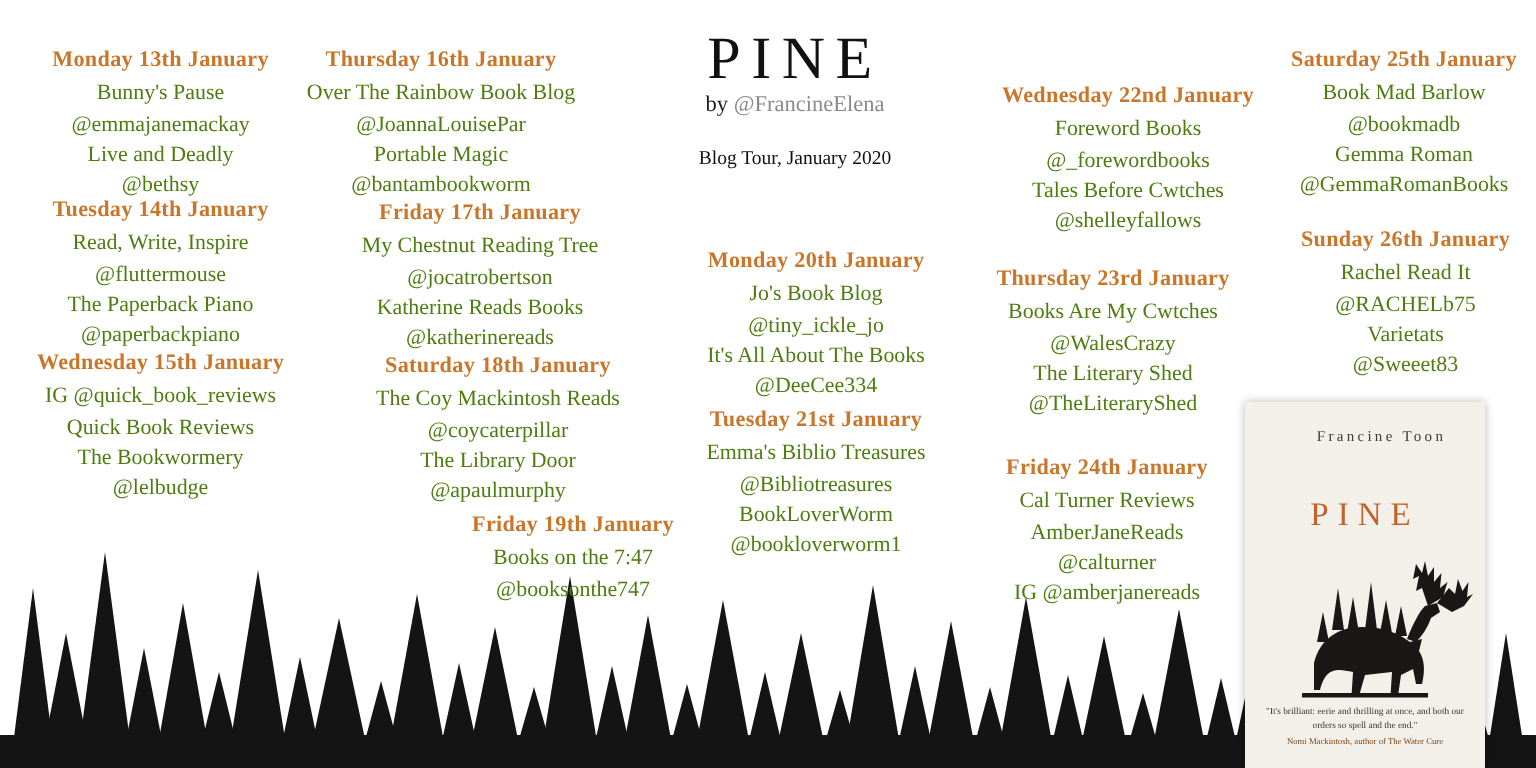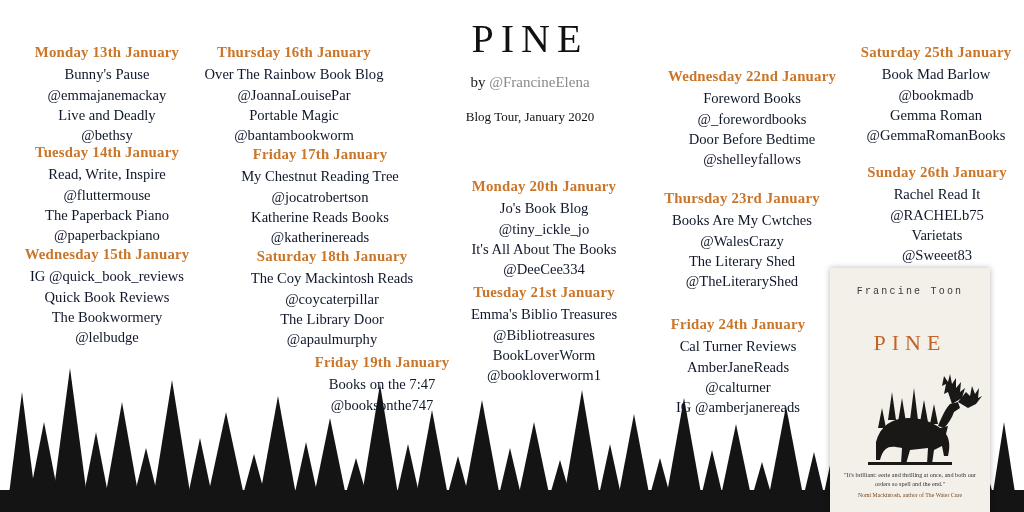--- a/index.html
+++ b/index.html
@@ -45,21 +45,21 @@
     font-size: 40px;
     letter-spacing: 7px;
     color: #111111;
     line-height: 1.05;
     margin: 0;
     font-weight: normal;
   }
   .title-by {
     font-size: 15px;
     color: #1a1a1a;
-    margin-top: 14px;
+    margin-top: 2px;
   }
   .title-by .handle {
     color: #8a8a8a;
   }
   .title-sub {
     font-size: 13px;
     color: #111111;
     margin-top: 18px;
   }
 
@@ -71,48 +71,47 @@
     font-size: 14.6px;
     line-height: 1.38;
     white-space: nowrap;
   }
   .day .day-title {
     color: #c9762a;
     font-weight: bold;
     font-size: 14.8px;
     letter-spacing: 0.2px;
     margin-bottom: 2px;
-    margin-top: 12px;
   }
   .day .line {
-    color: #0f172a;
+    color: #4d7c0f;
     text-align: center;
   }
 
   
   .book-cover {
     position: absolute;
     left: 830px;
     top: 268px;
     width: 160px;
     height: 244px;
     background: #f3f0ea;
     box-shadow: 0 0 6px rgba(0,0,0,0.28);
     overflow: hidden;
   }
   .cover-author {
     position: absolute;
     top: 18px;
-    left: 0;
+    left: 11px;
     width: 100%;
     text-align: center;
     font-size: 10px;
     letter-spacing: 2.2px;
     color: #3b3a37;
-    font-family: Liberation Mono, monospace;
+    font-family: Liberation Serif, serif;
   }
   .cover-title {
     position: absolute;
     top: 62px;
     left: 0;
     width: 100%;
     text-align: center;
     font-size: 22px;
     letter-spacing: 6px;
     color: #c0642a;
@@ -268,21 +267,21 @@
     <div class="line">Emma's Biblio Treasures</div>
     <div class="line">@Bibliotreasures</div>
     <div class="line">BookLoverWorm</div>
     <div class="line">@bookloverworm1</div>
   </div>
 
   <div class="day" style="left:650px; top:54px; width:204px;">
     <div class="day-title">Wednesday 22nd January</div>
     <div class="line">Foreword Books</div>
     <div class="line">@_forewordbooks</div>
-    <div class="line">Door Before Bedtime</div>
+    <div class="line">Tales Before Cwtches</div>
     <div class="line">@shelleyfallows</div>
   </div>
 
   <div class="day" style="left:640px; top:176px; width:204px;">
     <div class="day-title">Thursday 23rd January</div>
     <div class="line">Books Are My Cwtches</div>
     <div class="line">@WalesCrazy</div>
     <div class="line">The Literary Shed</div>
     <div class="line">@TheLiteraryShed</div>
   </div>

